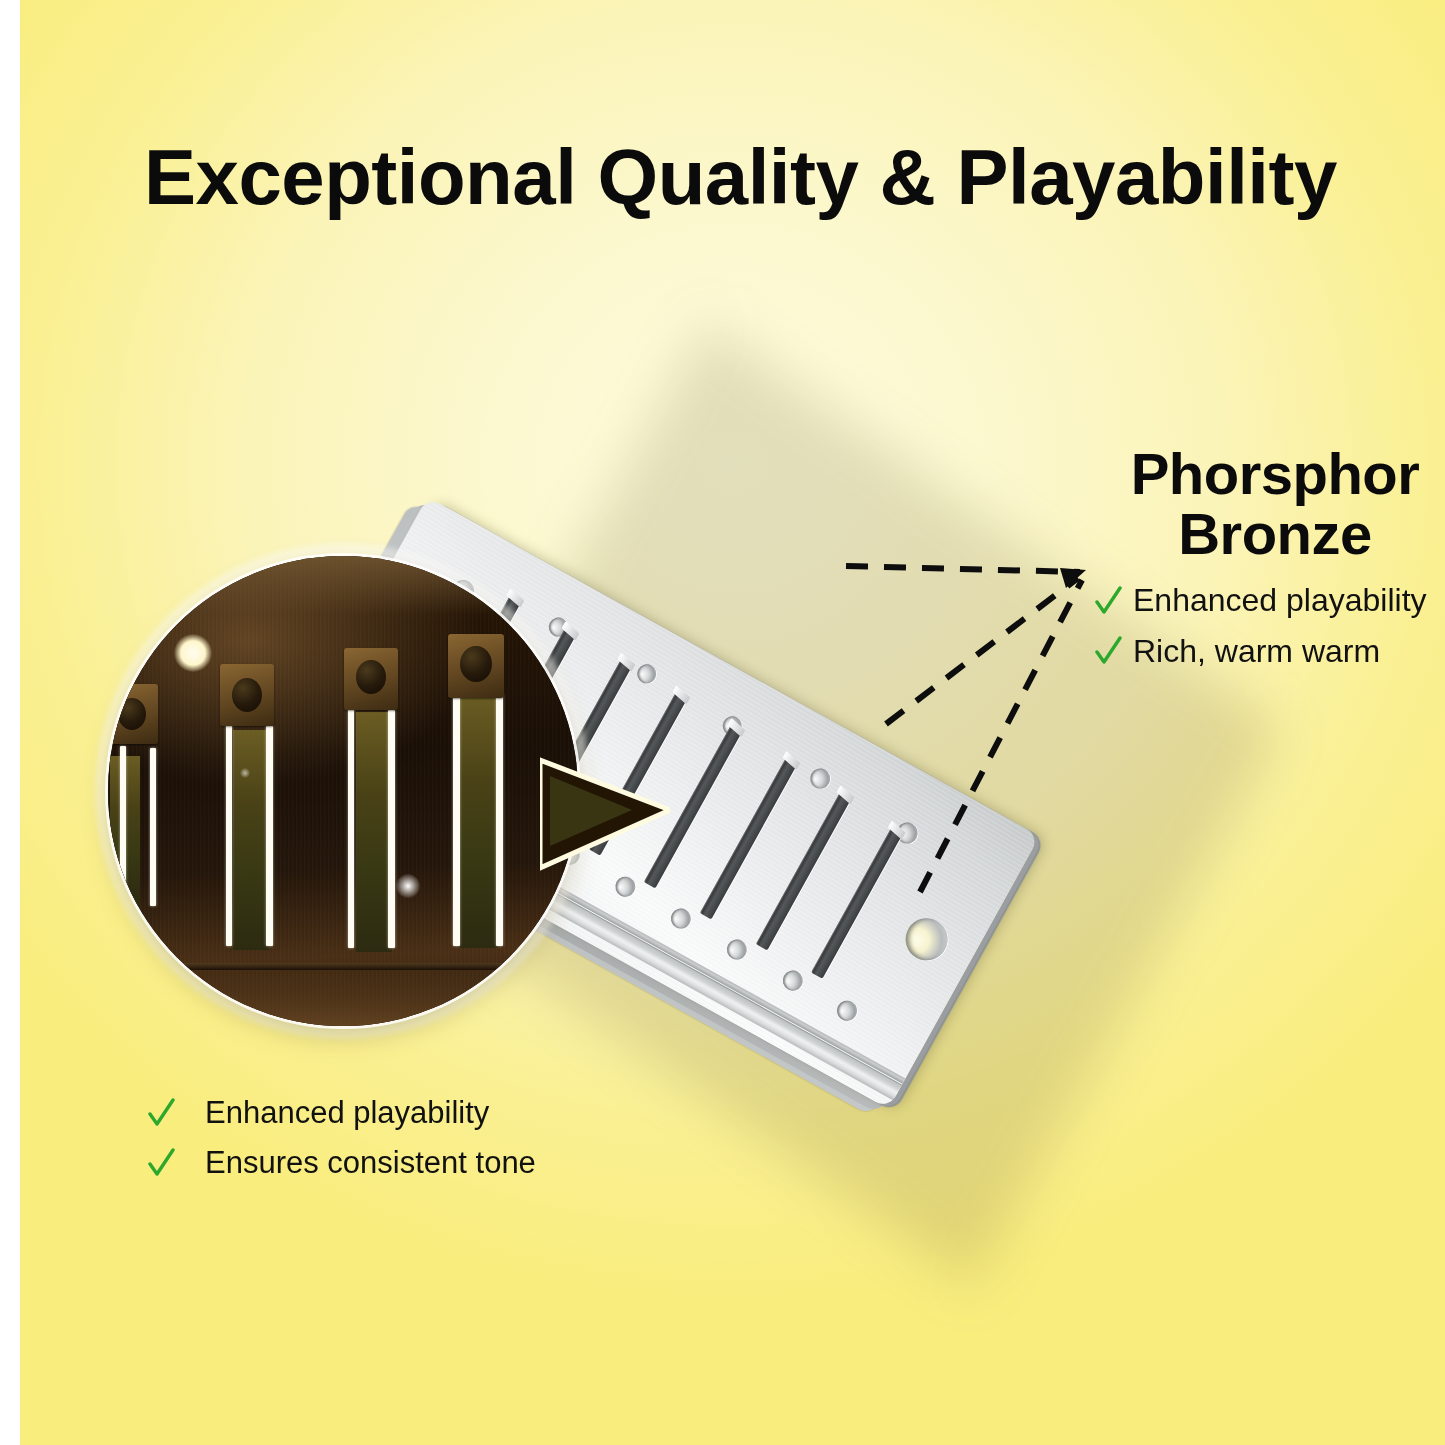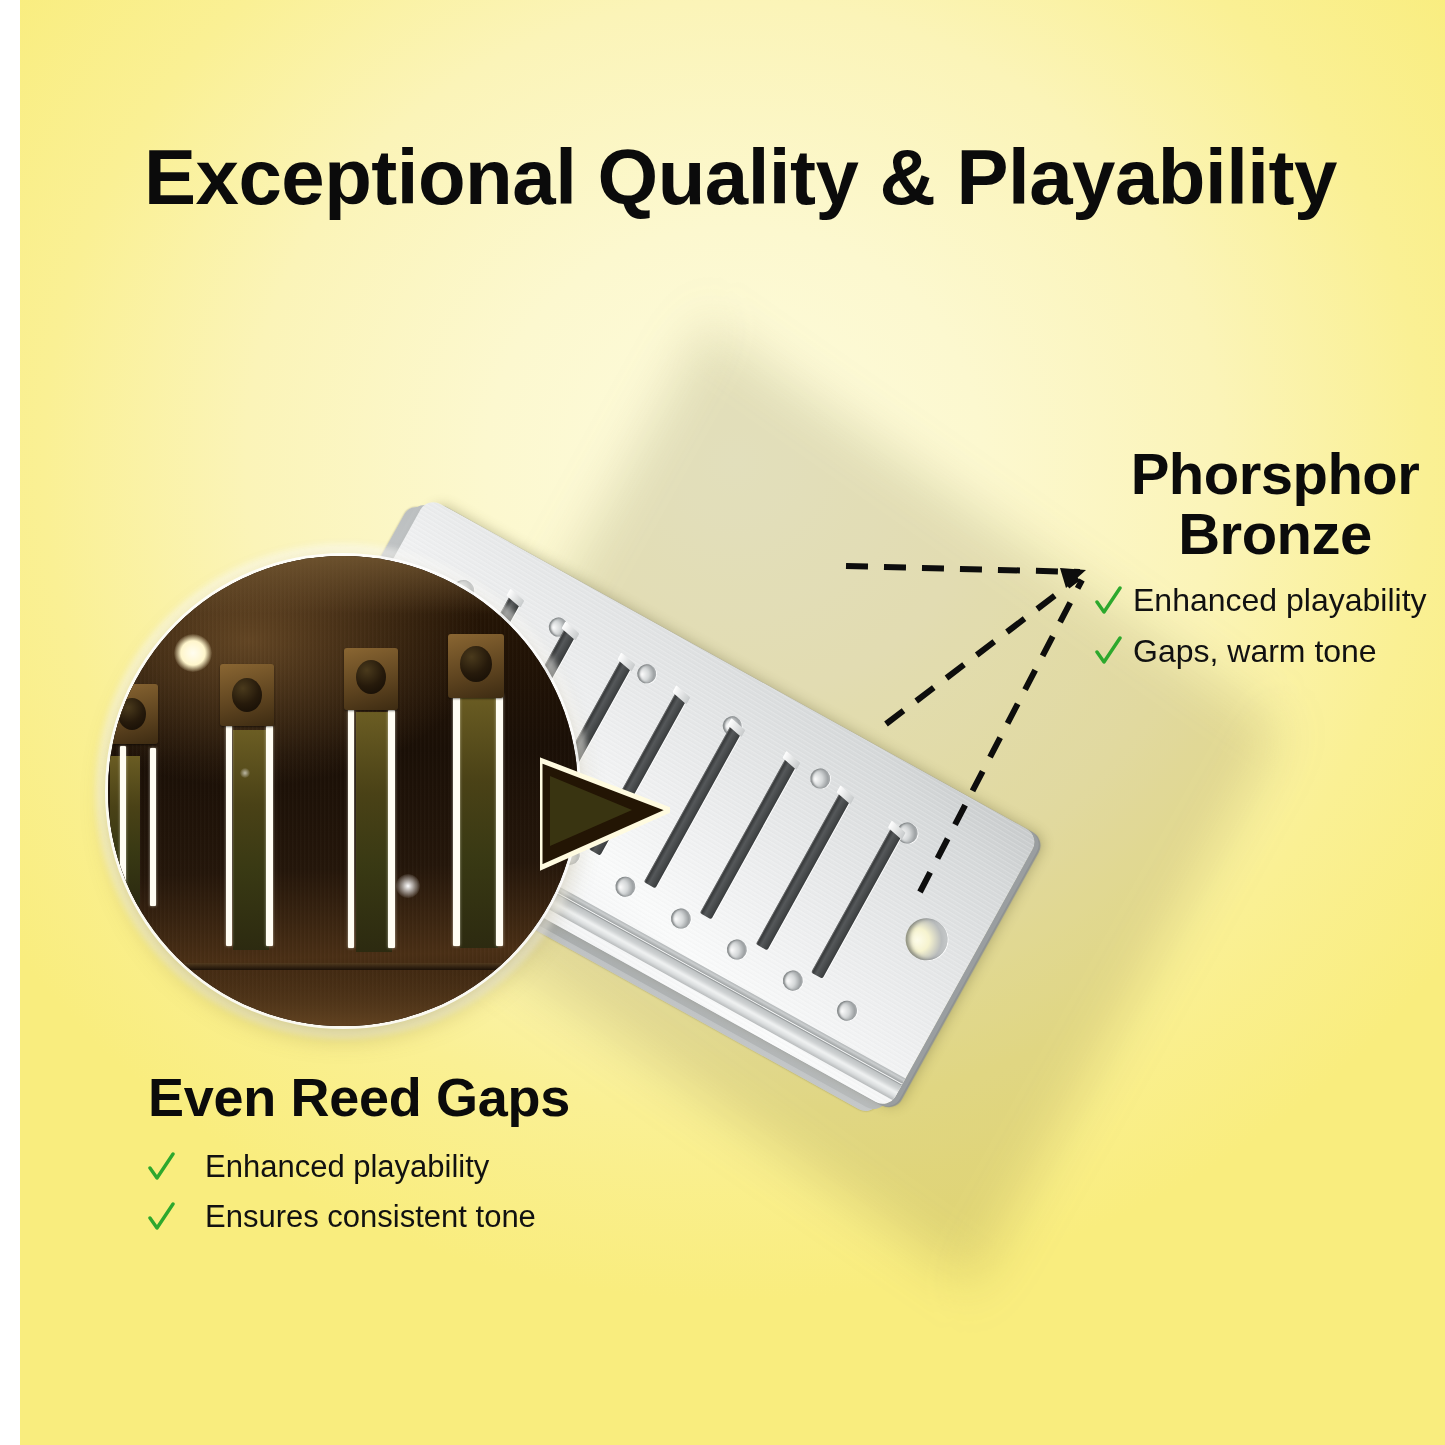--- a/index.html
+++ b/index.html
@@ -488,29 +488,28 @@
         <svg class="check" viewBox="0 0 27 30">
           <path d="M2 16 L9 26 L25 2" fill="none" stroke="#2da82d" stroke-width="3.4" stroke-linecap="round" stroke-linejoin="round"></path>
         </svg>
         <span class="label">Enhanced playability</span>
       </div>
 
       <div class="feature-item">
         <svg class="check" viewBox="0 0 27 30">
           <path d="M2 16 L9 26 L25 2" fill="none" stroke="#2da82d" stroke-width="3.4" stroke-linecap="round" stroke-linejoin="round"></path>
         </svg>
-        <span class="label">Gaps, warm tone</span>
+        <span class="label">Rich, warm warm</span>
       </div>
 
 
     </div>
   </div>
 
   <div id="left-block">
-    <div class="heading">Even Reed Gaps</div>
     <div class="feature-list">
 
 
       <div class="feature-item">
         <svg class="check" viewBox="0 0 27 30">
           <path d="M2 16 L9 26 L25 2" fill="none" stroke="#2da82d" stroke-width="3.4" stroke-linecap="round" stroke-linejoin="round"></path>
         </svg>
         <span class="label">Enhanced playability</span>
       </div>
 

